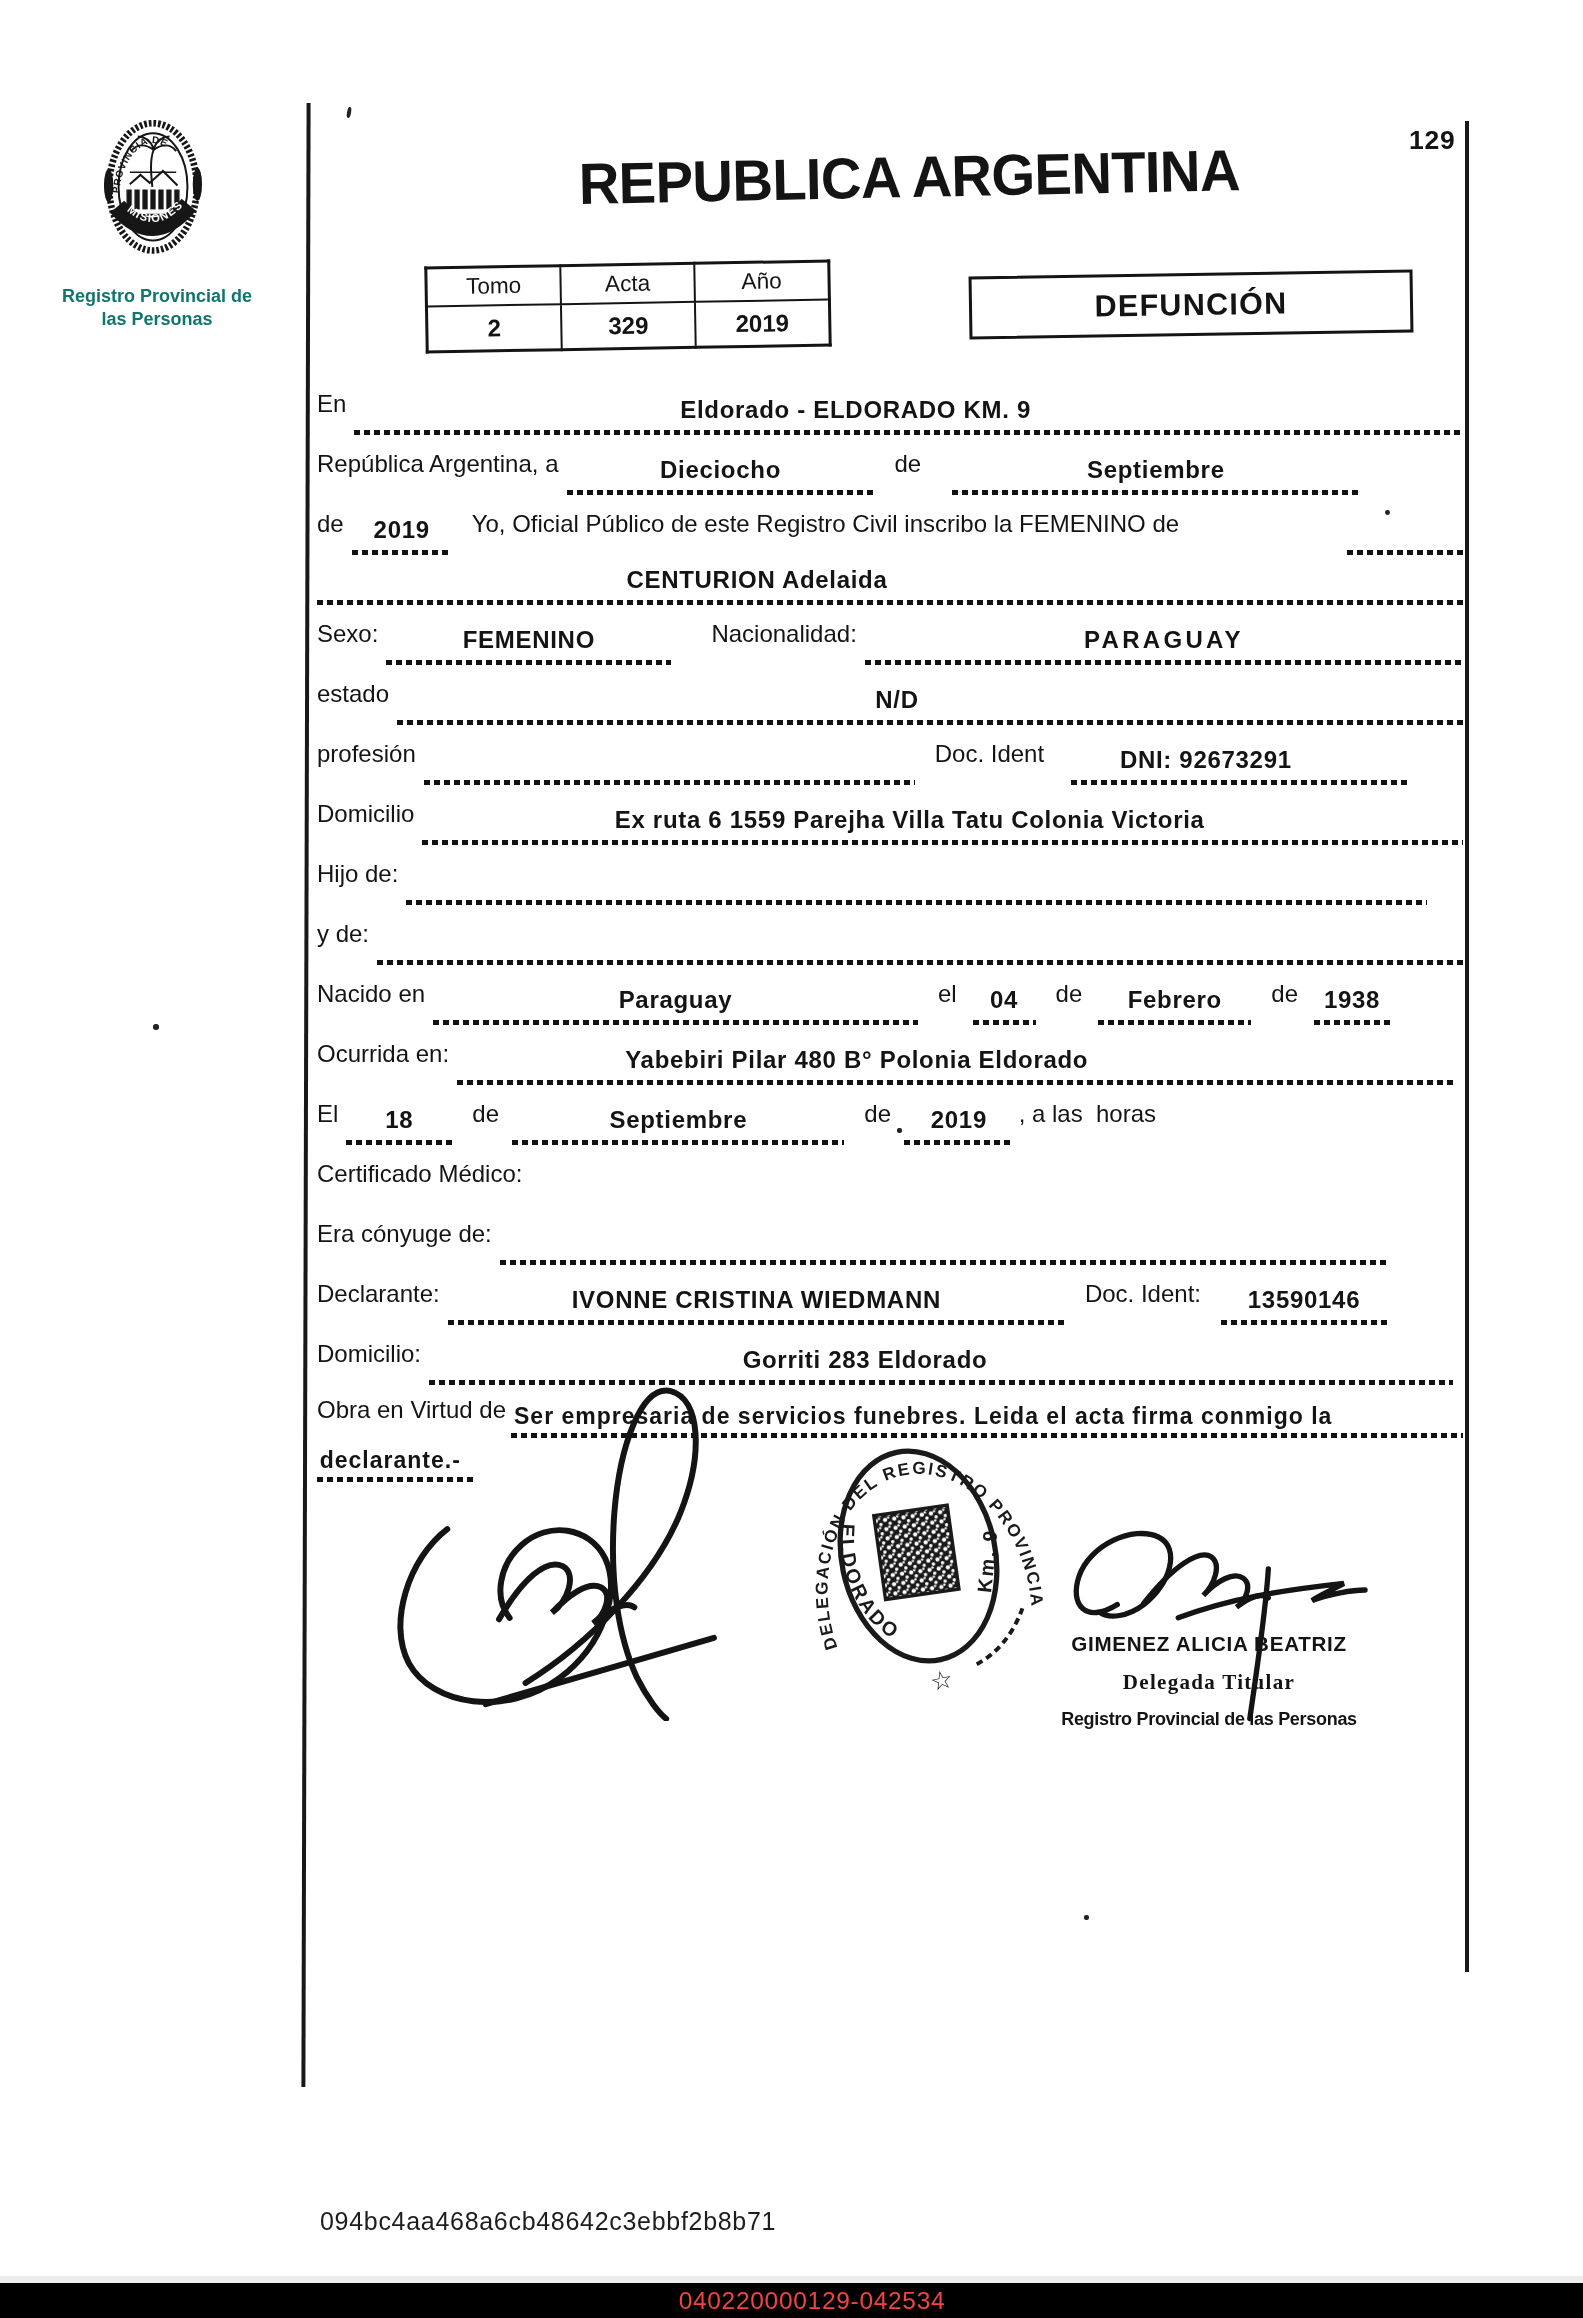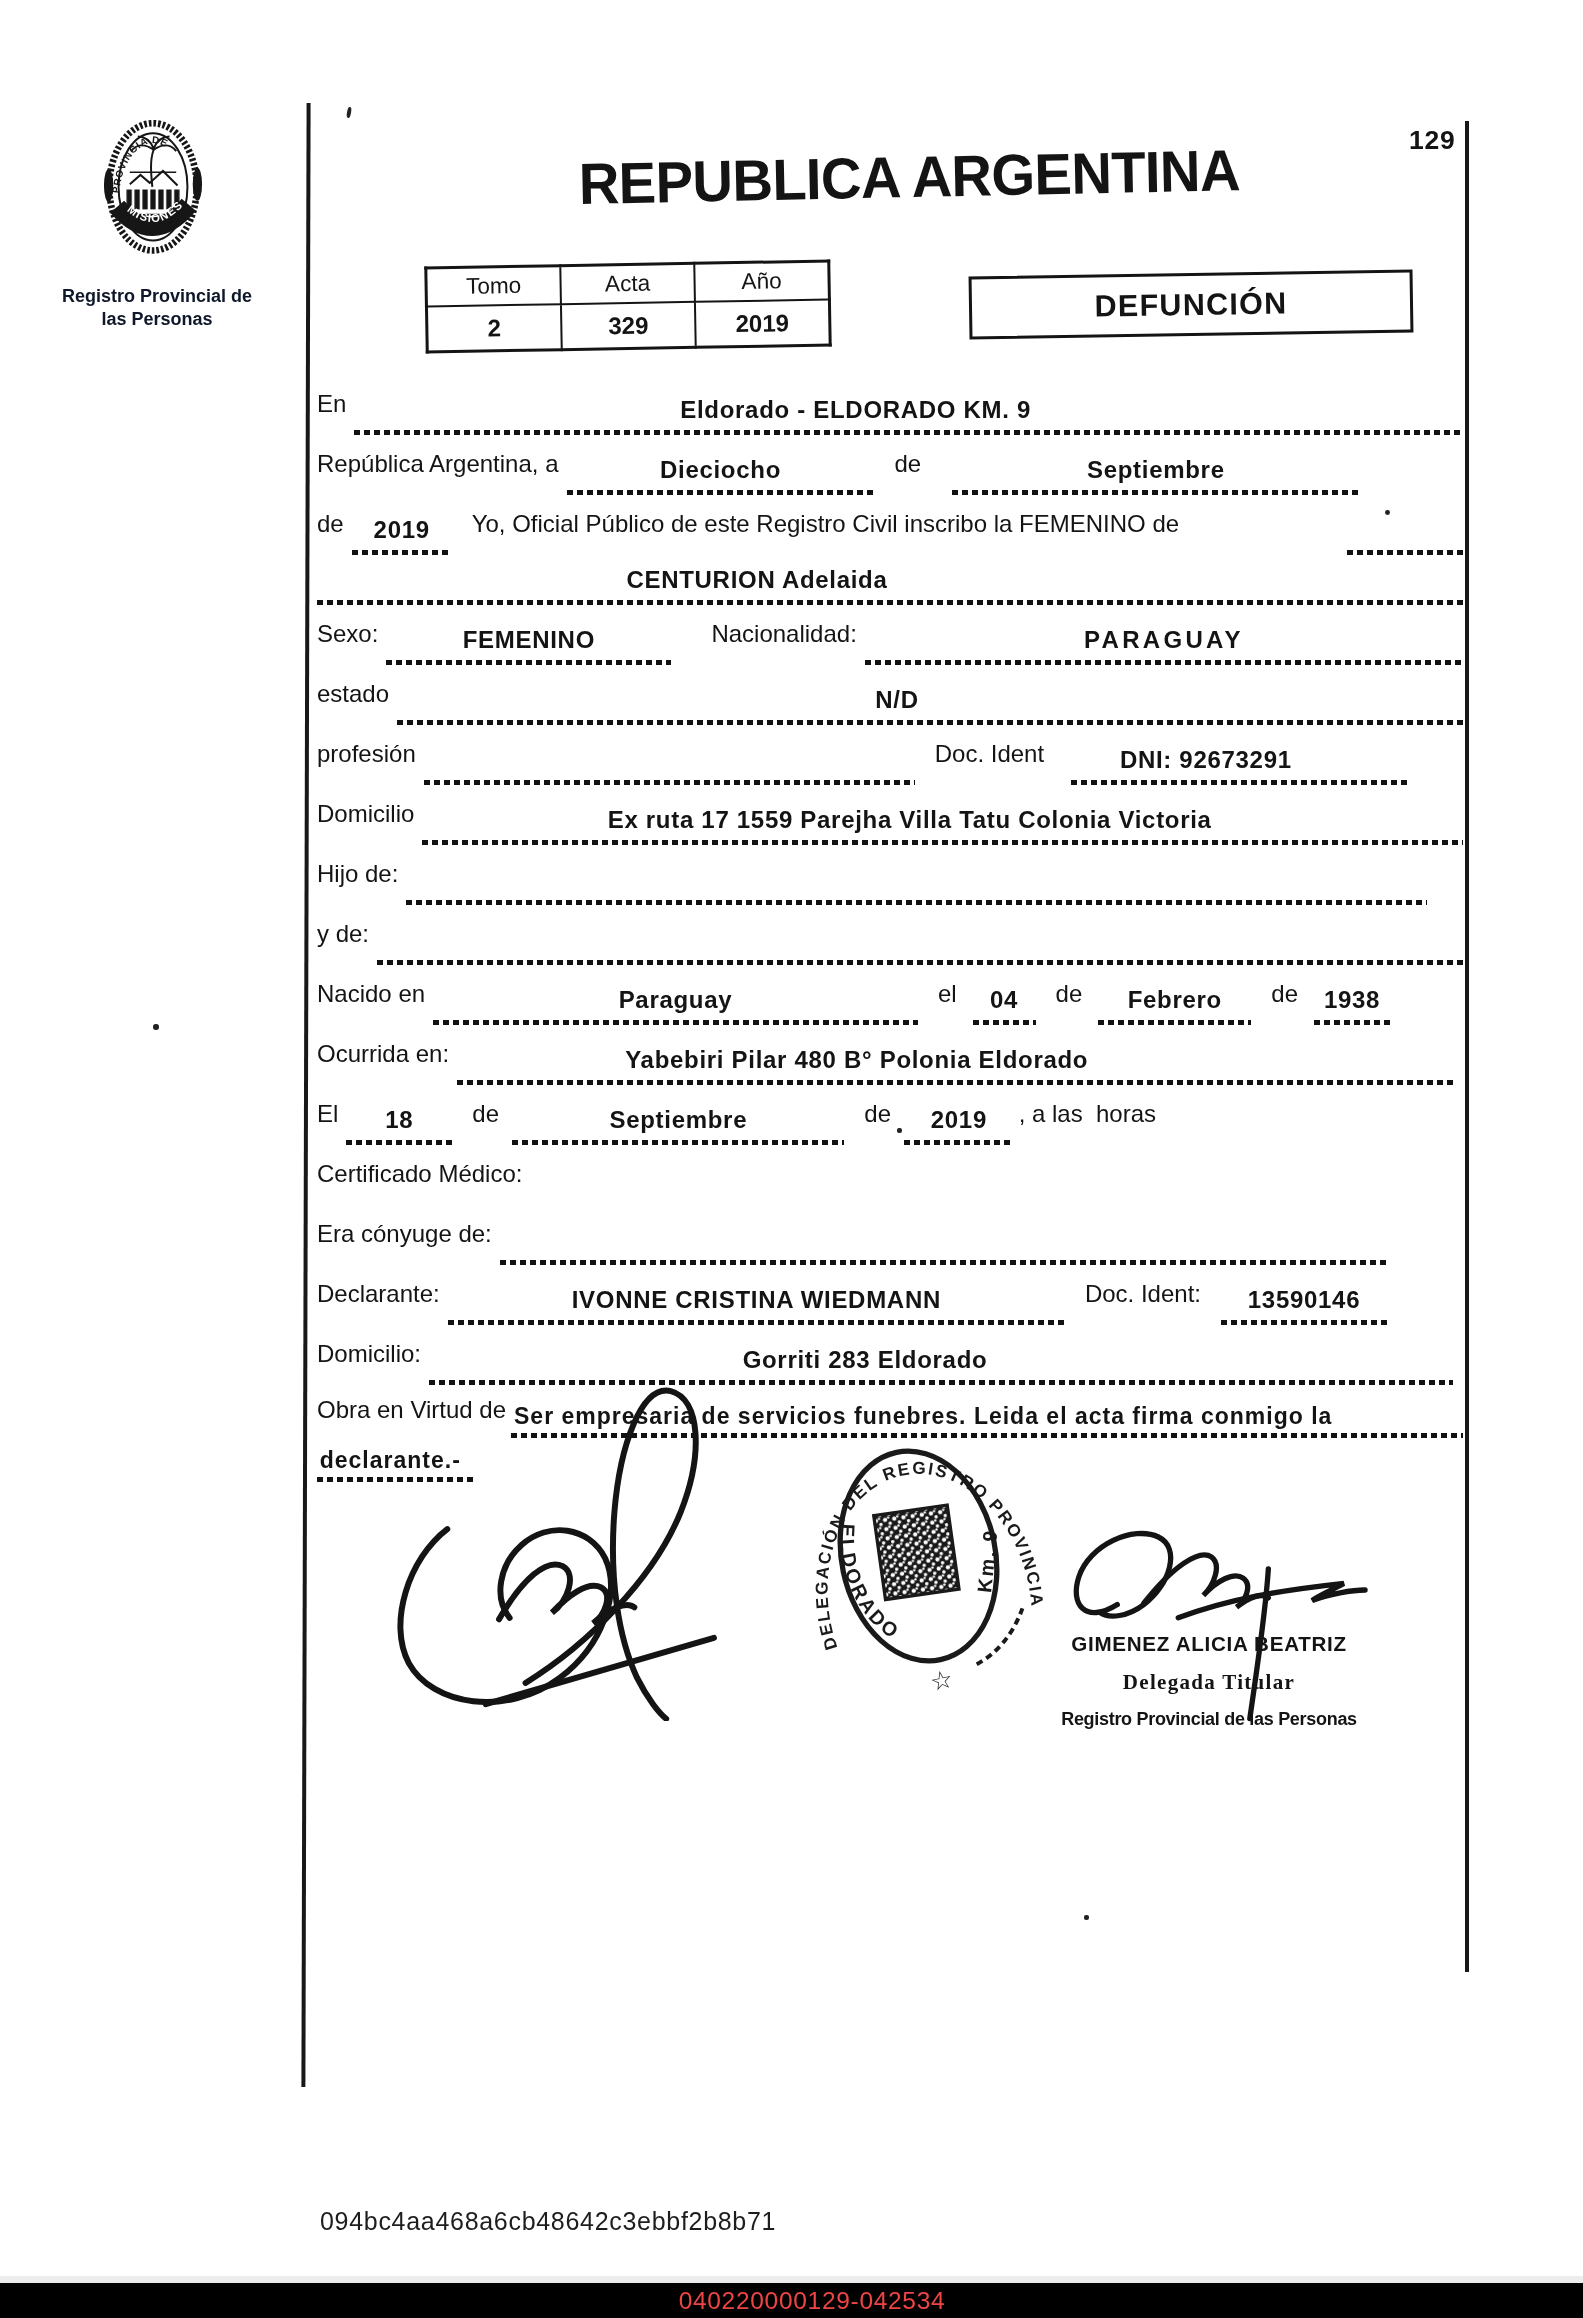--- a/index.html
+++ b/index.html
@@ -10,21 +10,21 @@
   }
   
   .border-v{position:absolute;background:#181818;}
   .border-left{left:304px;top:103px;width:4px;height:1984px;transform:rotate(.15deg);}
   .border-right{left:1465px;top:121px;width:4px;height:1851px;}
   .page-number{position:absolute;left:1409px;top:125px;font-size:26.5px;font-weight:bold;letter-spacing:0.7px;}
   .speck{position:absolute;background:#222;border-radius:45%;}
   
   .seal{position:absolute;left:103px;top:106px;width:100px;height:167px;}
   .org-name{position:absolute;left:61px;top:285px;width:192px;text-align:center;
-    font-size:18px;line-height:22.6px;font-weight:bold;color:#0f172a;}
+    font-size:18px;line-height:22.6px;font-weight:bold;color:#0f766e;}
   
   .doc-title{position:absolute;left:578px;top:150px;font-size:58px;font-weight:800;
     letter-spacing:-0.7px;transform:rotate(-1.2deg) scaleX(.97);transform-origin:left top;white-space:nowrap;}
   .rec-table{position:absolute;left:425px;top:263px;border-collapse:collapse;transform:rotate(-1deg);}
   .rec-table th,.rec-table td{border:2.7px solid #141414;text-align:center;vertical-align:middle;}
   .rec-table{border:3.3px solid #141414;}
   .rec-table th{width:130px;height:34px;font-size:22.6px;font-weight:normal;}
   .rec-table td{height:41px;font-size:24px;font-weight:bold;}
   .def-box{position:absolute;left:969px;top:273px;width:438px;height:57px;border:3.3px solid #141414;
     display:flex;align-items:center;justify-content:center;font-size:30.5px;font-weight:bold;
@@ -201,21 +201,21 @@
       </span>
       <span class="lbl mid" style="padding-right:26.5px;">Doc. Ident</span>
       <span class="blank grow" style="margin-right:56px;">
         <span class="val sL50">DNI: 92673291</span>
       </span>
     </div>
 
     <div class="frow">
       <span class="lbl">Domicilio</span>
       <span class="blank grow">
-        <span class="val sL50">Ex ruta 17 1559 Parejha Villa Tatu Colonia Victoria</span>
+        <span class="val sL50">Ex ruta 6 1559 Parejha Villa Tatu Colonia Victoria</span>
       </span>
     </div>
 
     <div class="frow">
       <span class="lbl">Hijo de:</span>
       <span class="blank grow" style="margin-right:36px;">
         <span class="val"></span>
       </span>
     </div>
 

